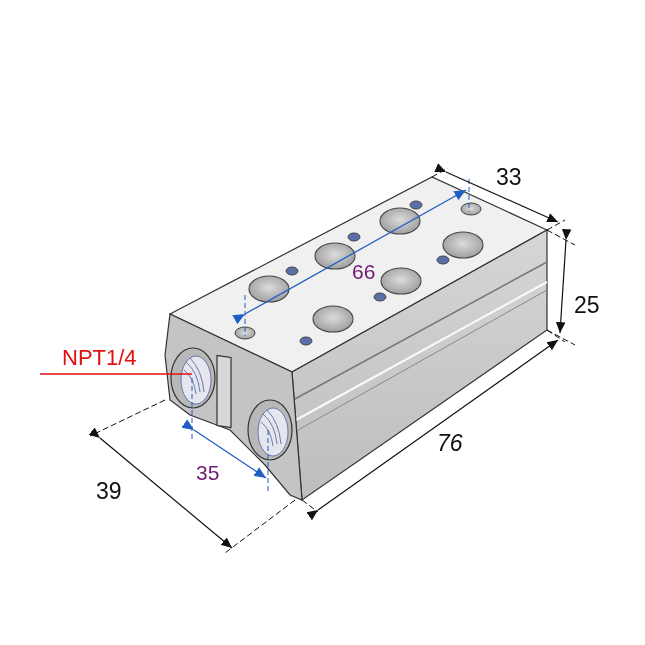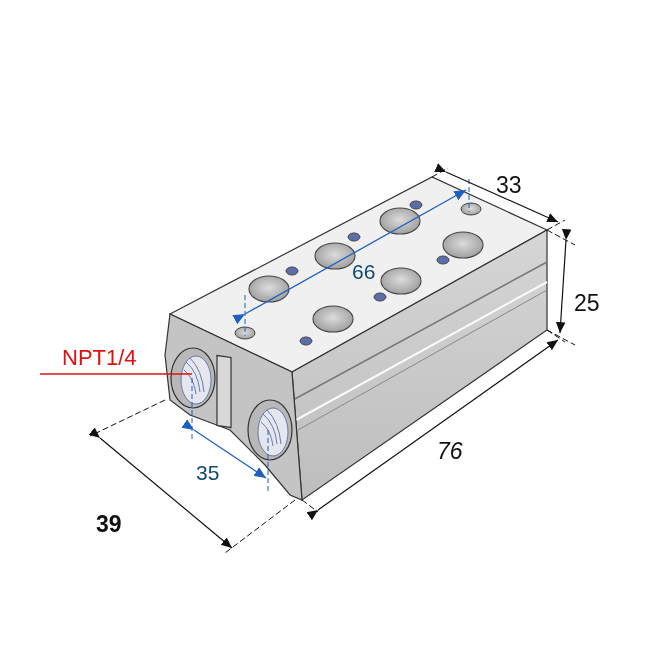--- a/index.html
+++ b/index.html
@@ -1,20 +1,20 @@
 <!DOCTYPE html>
 <html><head>
 <meta charset="utf-8">
 <style>
   html, body { margin:0; padding:0; background:#ffffff; }
   body { width:645px; height:645px; position:relative; overflow:hidden; font-family:"Liberation Sans", sans-serif; }
   svg { position:absolute; left:0; top:0; }
   .lbl { position:absolute; font-family:"Liberation Sans", sans-serif; line-height:1; white-space:nowrap; }
-  .black { color:#111111; font-size:23px;margin-top:8px; }
-  .blue { color:#0c4a6e; font-size:21px; }
+  .black { color:#111111; font-size:23px; }
+  .blue { color:#701a75; font-size:21px; }
   .red { color:#e01010; font-size:22px; }
 </style>
 </head>
 <body>
 
 <svg width="645" height="645" viewBox="0 0 645 645">
   <defs>
     <linearGradient id="sideg" x1="0" y1="0" x2="0" y2="1">
       <stop offset="0" stop-color="#d6d6d6"></stop>
       <stop offset="1" stop-color="#bdbdbd"></stop>
@@ -96,18 +96,18 @@
   <line x1="302" y1="500" x2="318" y2="512" stroke="#111" stroke-width="1" stroke-dasharray="6,3"></line>
   <line x1="547" y1="330" x2="565" y2="342" stroke="#111" stroke-width="1" stroke-dasharray="6,3"></line>
   <line x1="318" y1="510" x2="558" y2="340" stroke="#111" stroke-width="1.2" marker-end="url(#arrB)" marker-start="url(#arrB)"></line>
 
   <line x1="165" y1="400" x2="90" y2="436" stroke="#111" stroke-width="1" stroke-dasharray="6,3"></line>
   <line x1="295" y1="500" x2="225" y2="553" stroke="#111" stroke-width="1" stroke-dasharray="6,3"></line>
   <line x1="100" y1="438" x2="232" y2="548" stroke="#111" stroke-width="1.2" marker-end="url(#arrB)" marker-start="url(#arrB)"></line>
 </svg>
 
 <div class="lbl black" style="left:496px;top:166px;">33</div>
-<div class="lbl black" style="left:574px;top:284px;">25</div>
+<div class="lbl black" style="left:574px;top:294px;">25</div>
 <div class="lbl black" style="left:437px;top:432px;font-style:italic;">76</div>
-<div class="lbl black" style="left:96px;top:505px;font-weight:bold;">39</div>
+<div class="lbl black" style="left:96px;top:480px;">39</div>
 <div class="lbl blue" style="left:196px;top:462px;">35</div>
 <div class="lbl blue" style="left:352px;top:261px;">66</div>
 <div class="lbl red" style="left:62px;top:347px;">NPT1/4</div>
 
 </body></html>

